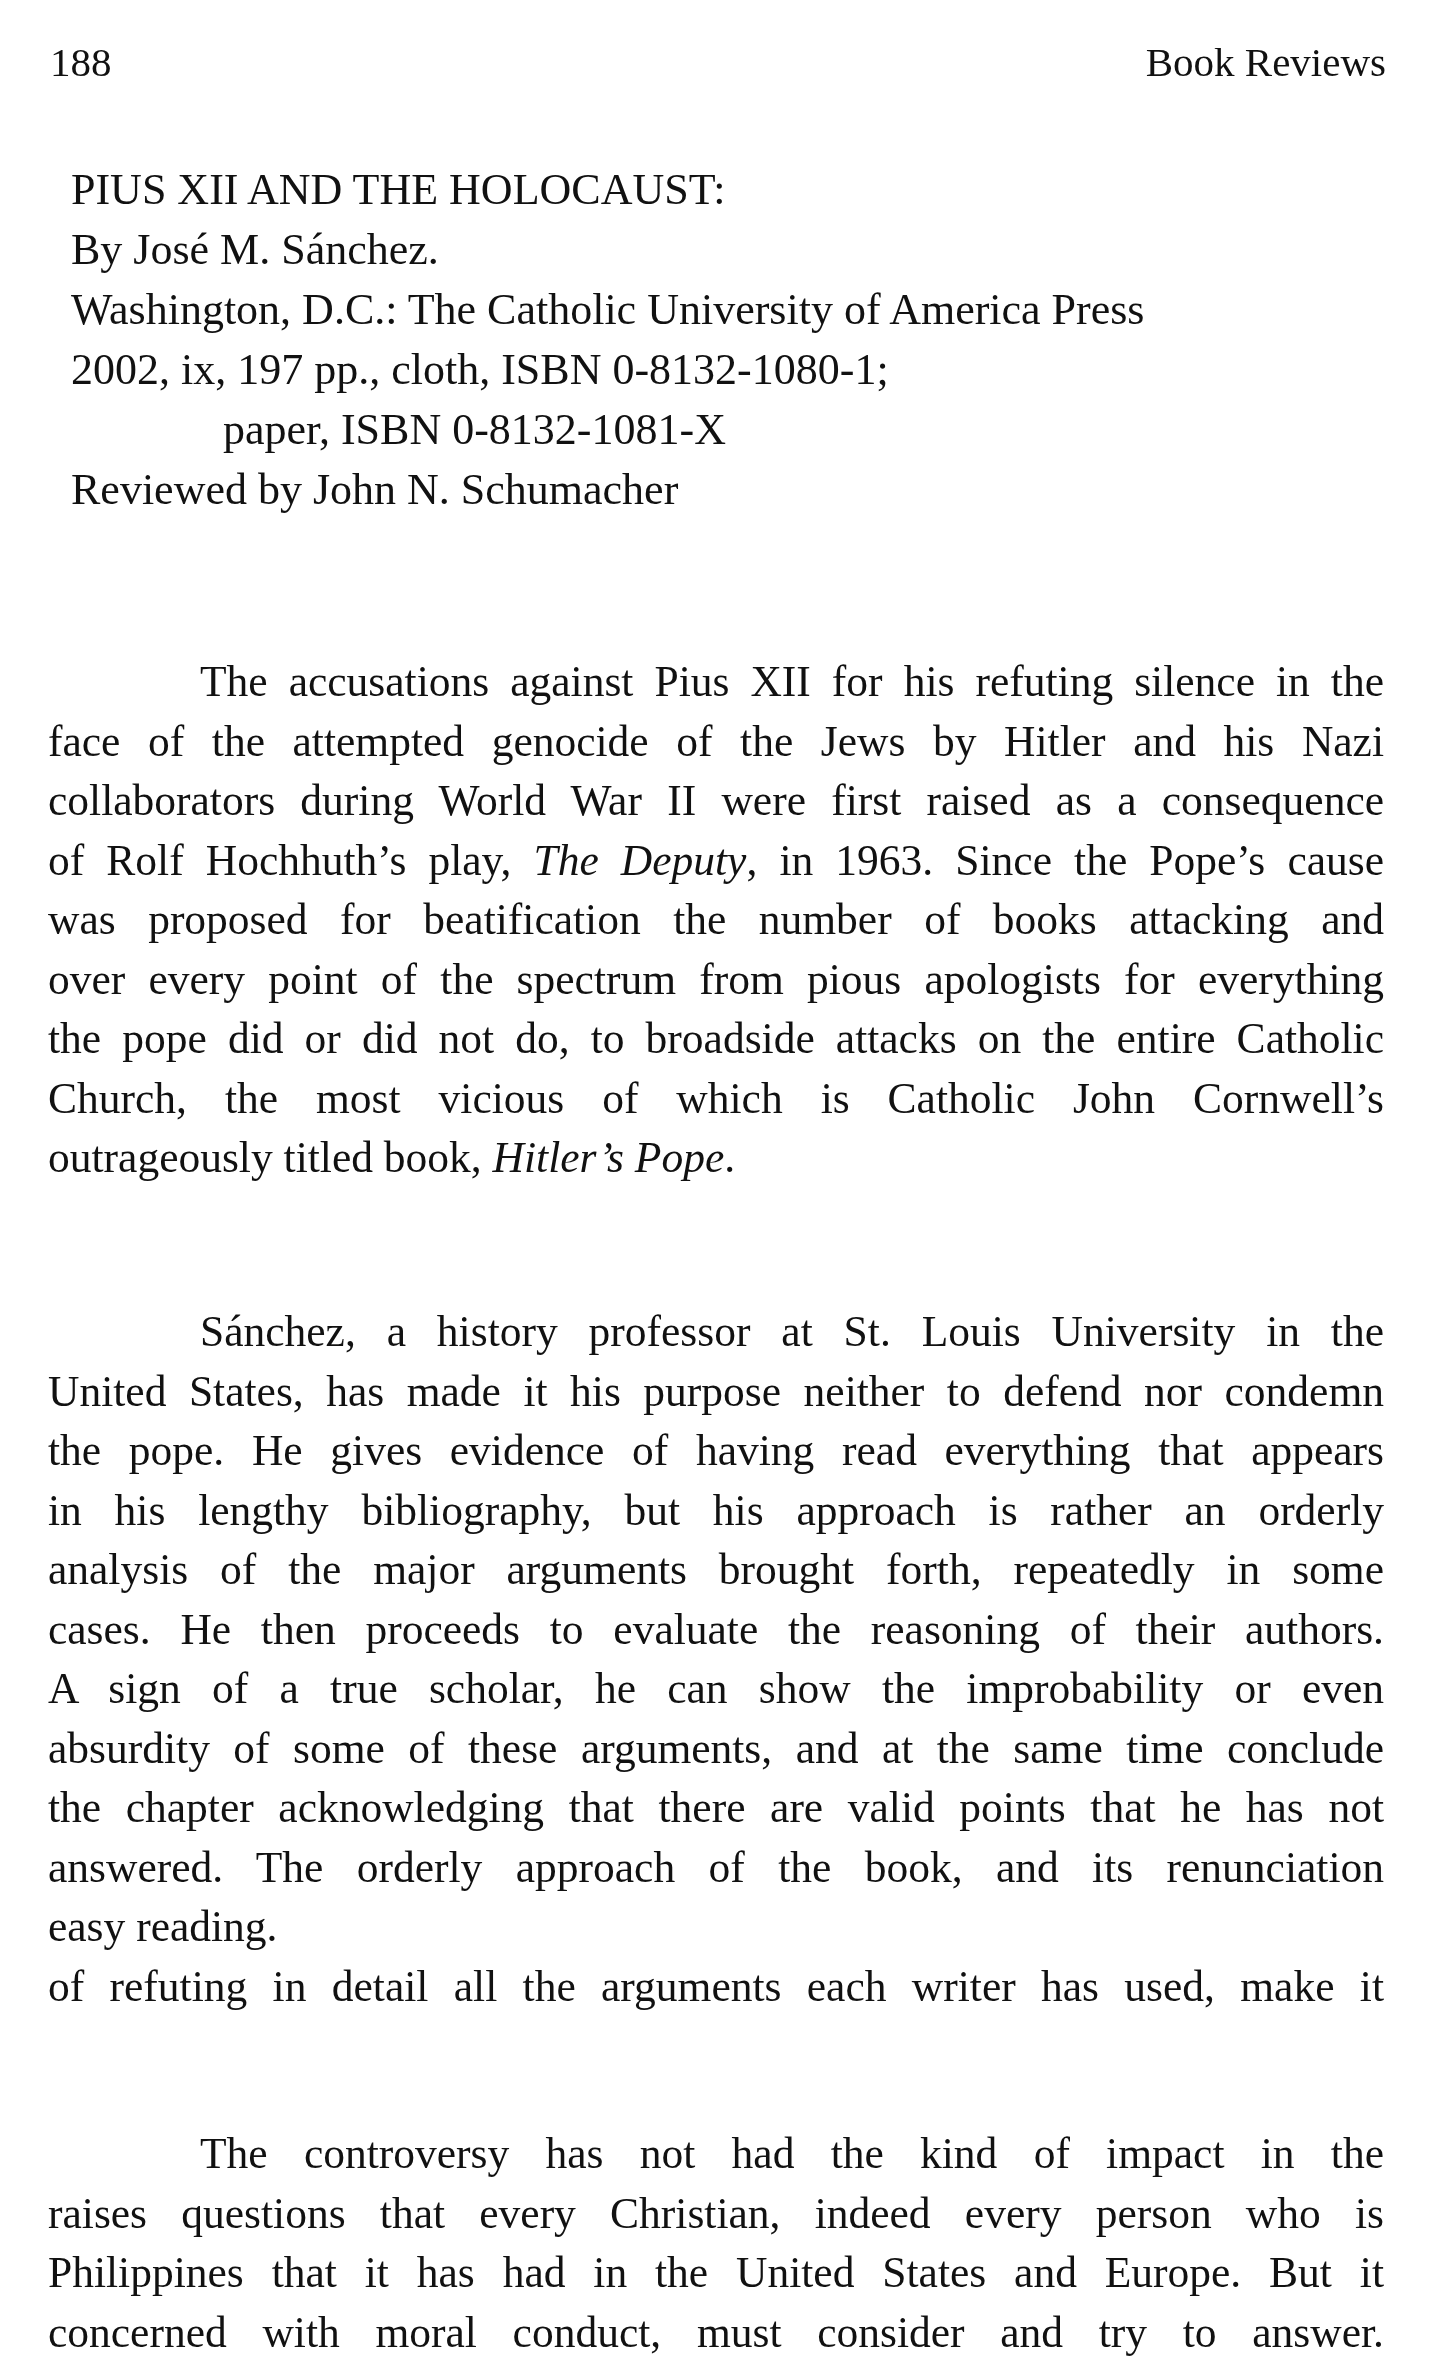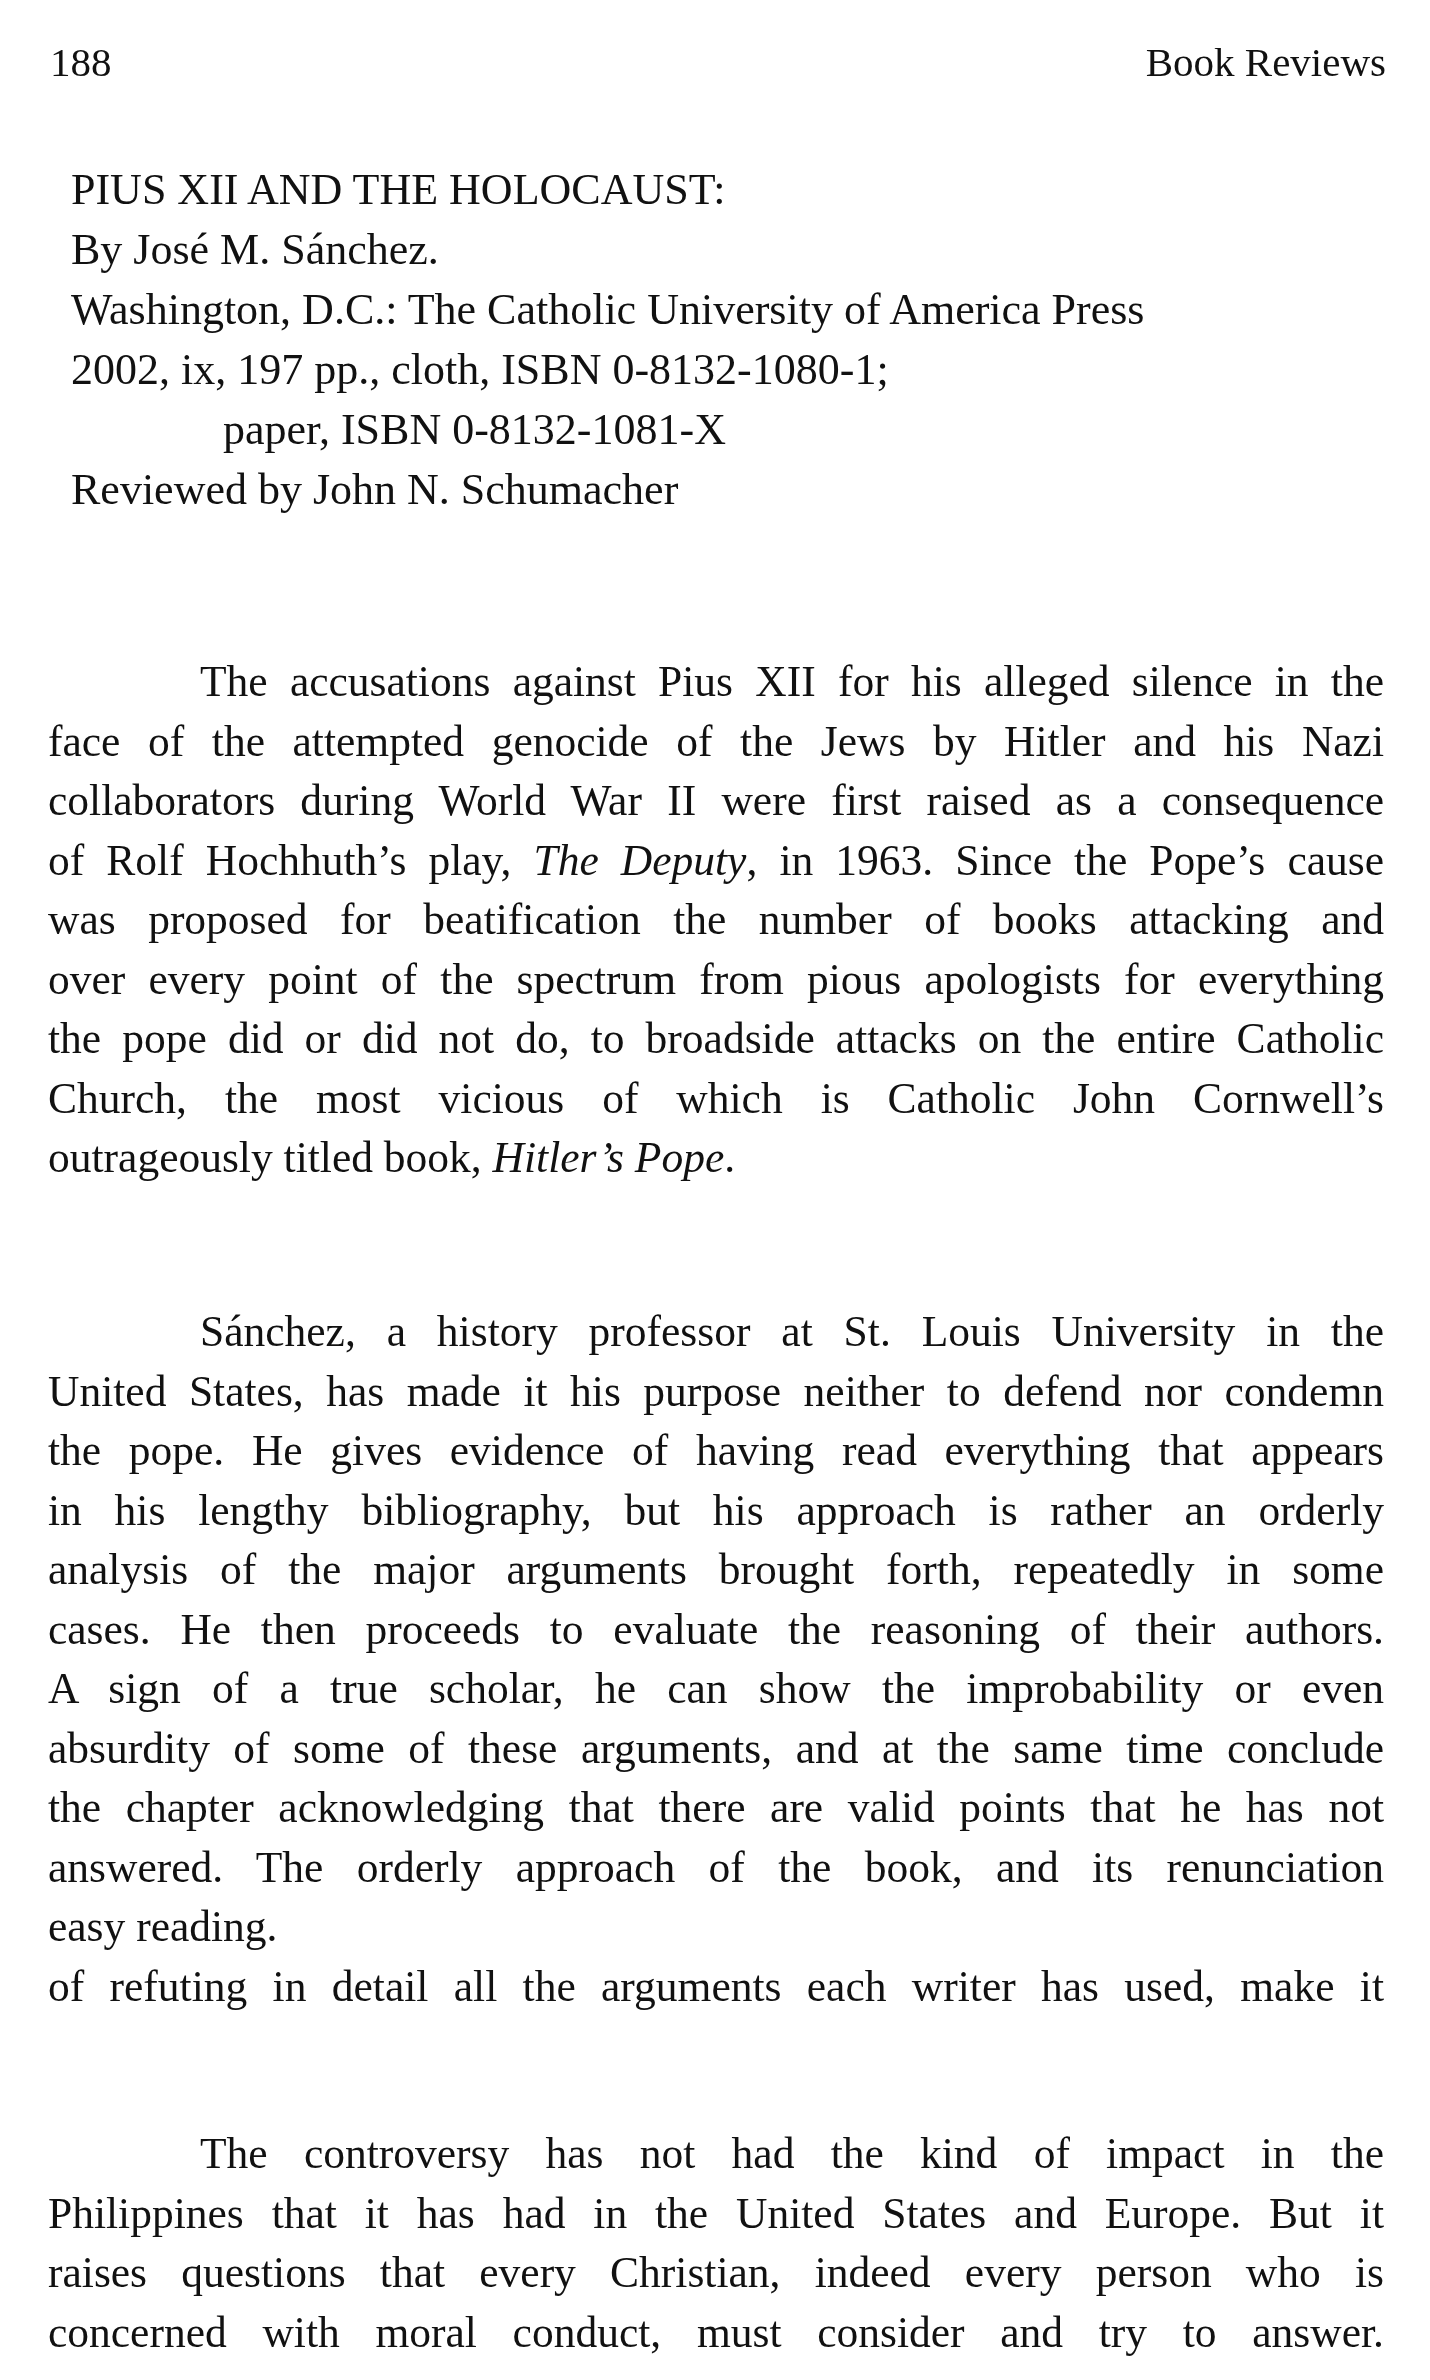--- a/index.html
+++ b/index.html
@@ -75,21 +75,21 @@
 <div class="block citation">
   <div class="cline">PIUS XII AND THE HOLOCAUST:</div>
   <div class="cline">By José M. Sánchez.</div>
   <div class="cline">Washington, D.C.:  The Catholic University of America Press</div>
   <div class="cline">2002, ix, 197 pp., cloth, ISBN 0-8132-1080-1;</div>
   <div class="cline indent-line">paper, ISBN 0-8132-1081-X</div>
   <div class="cline">Reviewed by John N. Schumacher</div>
 </div>
 
 <div class="para para1">
-    <span class="pline first"><span>The accusations against Pius XII for his alleged silence in the</span></span>
+    <span class="pline first"><span>The accusations against Pius XII for his refuting silence in the</span></span>
     <span class="pline"><span>face of the attempted genocide of the Jews by Hitler and his Nazi</span></span>
     <span class="pline"><span>collaborators during World War II were first raised as a consequence</span></span>
     <span class="pline"><span>of Rolf Hochhuth’s play, </span><span class="ital">The Deputy</span><span>, in 1963.  Since the Pope’s cause</span></span>
     <span class="pline"><span>was proposed for beatification the number of books attacking and</span></span>
     <span class="pline"><span>over every point of the spectrum from pious apologists for everything</span></span>
     <span class="pline"><span>the pope did or did not do, to broadside attacks on the entire Catholic</span></span>
     <span class="pline"><span>Church, the most vicious of which is Catholic John Cornwell’s</span></span>
     <span class="pline last"><span>outrageously titled book, </span><span class="ital">Hitler’s Pope</span><span>.</span></span>
   </div>
 <div class="para para2">
@@ -101,16 +101,16 @@
     <span class="pline"><span>cases.  He then proceeds to evaluate the reasoning of their authors.</span></span>
     <span class="pline"><span>A sign of a true scholar, he can show the improbability or even</span></span>
     <span class="pline"><span>absurdity of some of these arguments, and at the same time conclude</span></span>
     <span class="pline"><span>the chapter acknowledging that there are valid points that he has not</span></span>
     <span class="pline"><span>answered.  The orderly approach of the book, and its renunciation</span></span>
     <span class="pline last"><span>easy reading.</span></span>
     <span class="pline"><span>of refuting in detail all the arguments each writer has used, make it</span></span>
   </div>
 <div class="para para3">
     <span class="pline first"><span>The controversy has not had the kind of impact in the</span></span>
+    <span class="pline"><span>raises questions that every Christian, indeed every person who is</span></span>
     <span class="pline"><span>Philippines that it has had in the United States and Europe.  But it</span></span>
-    <span class="pline"><span>raises questions that every Christian, indeed every person who is</span></span>
     <span class="pline"><span>concerned with moral conduct, must consider and try to answer.</span></span>
   </div>
 
 </body></html>

